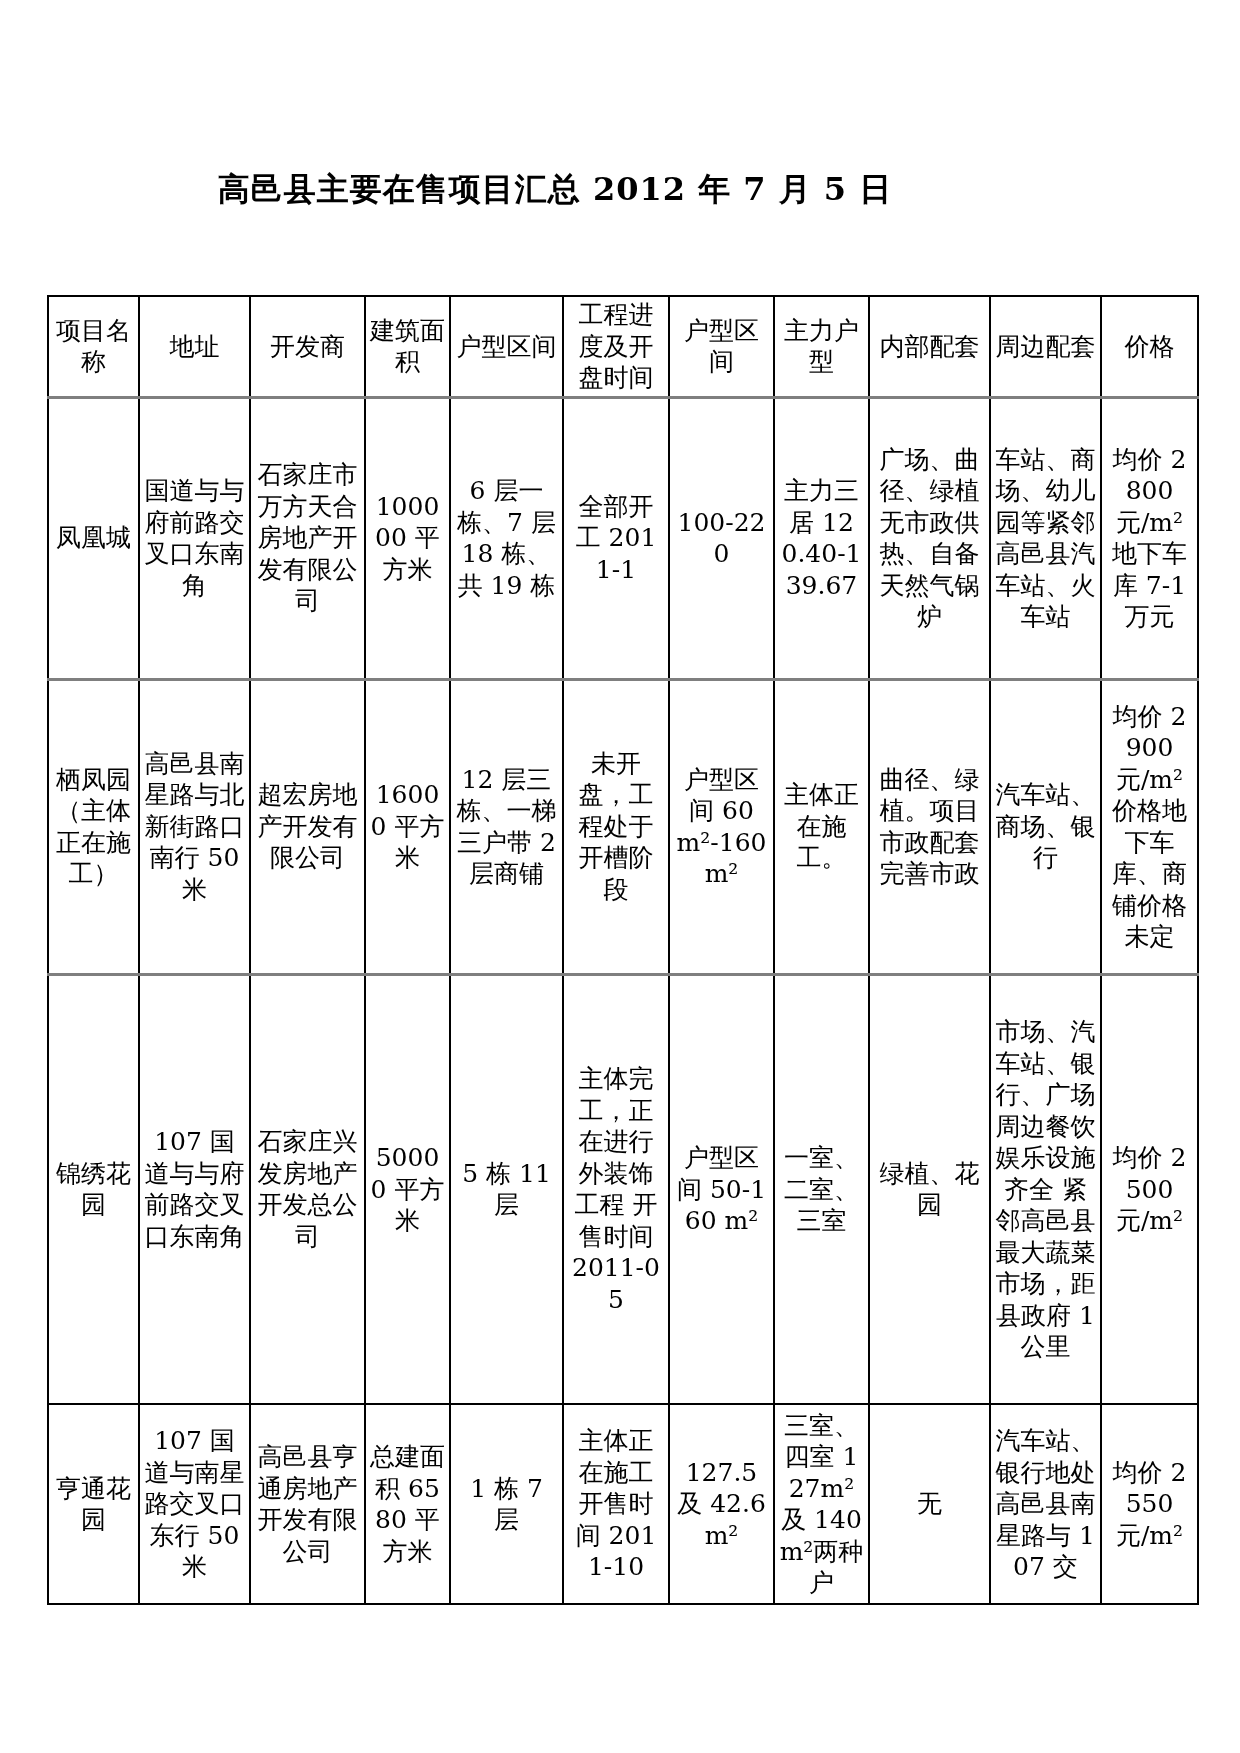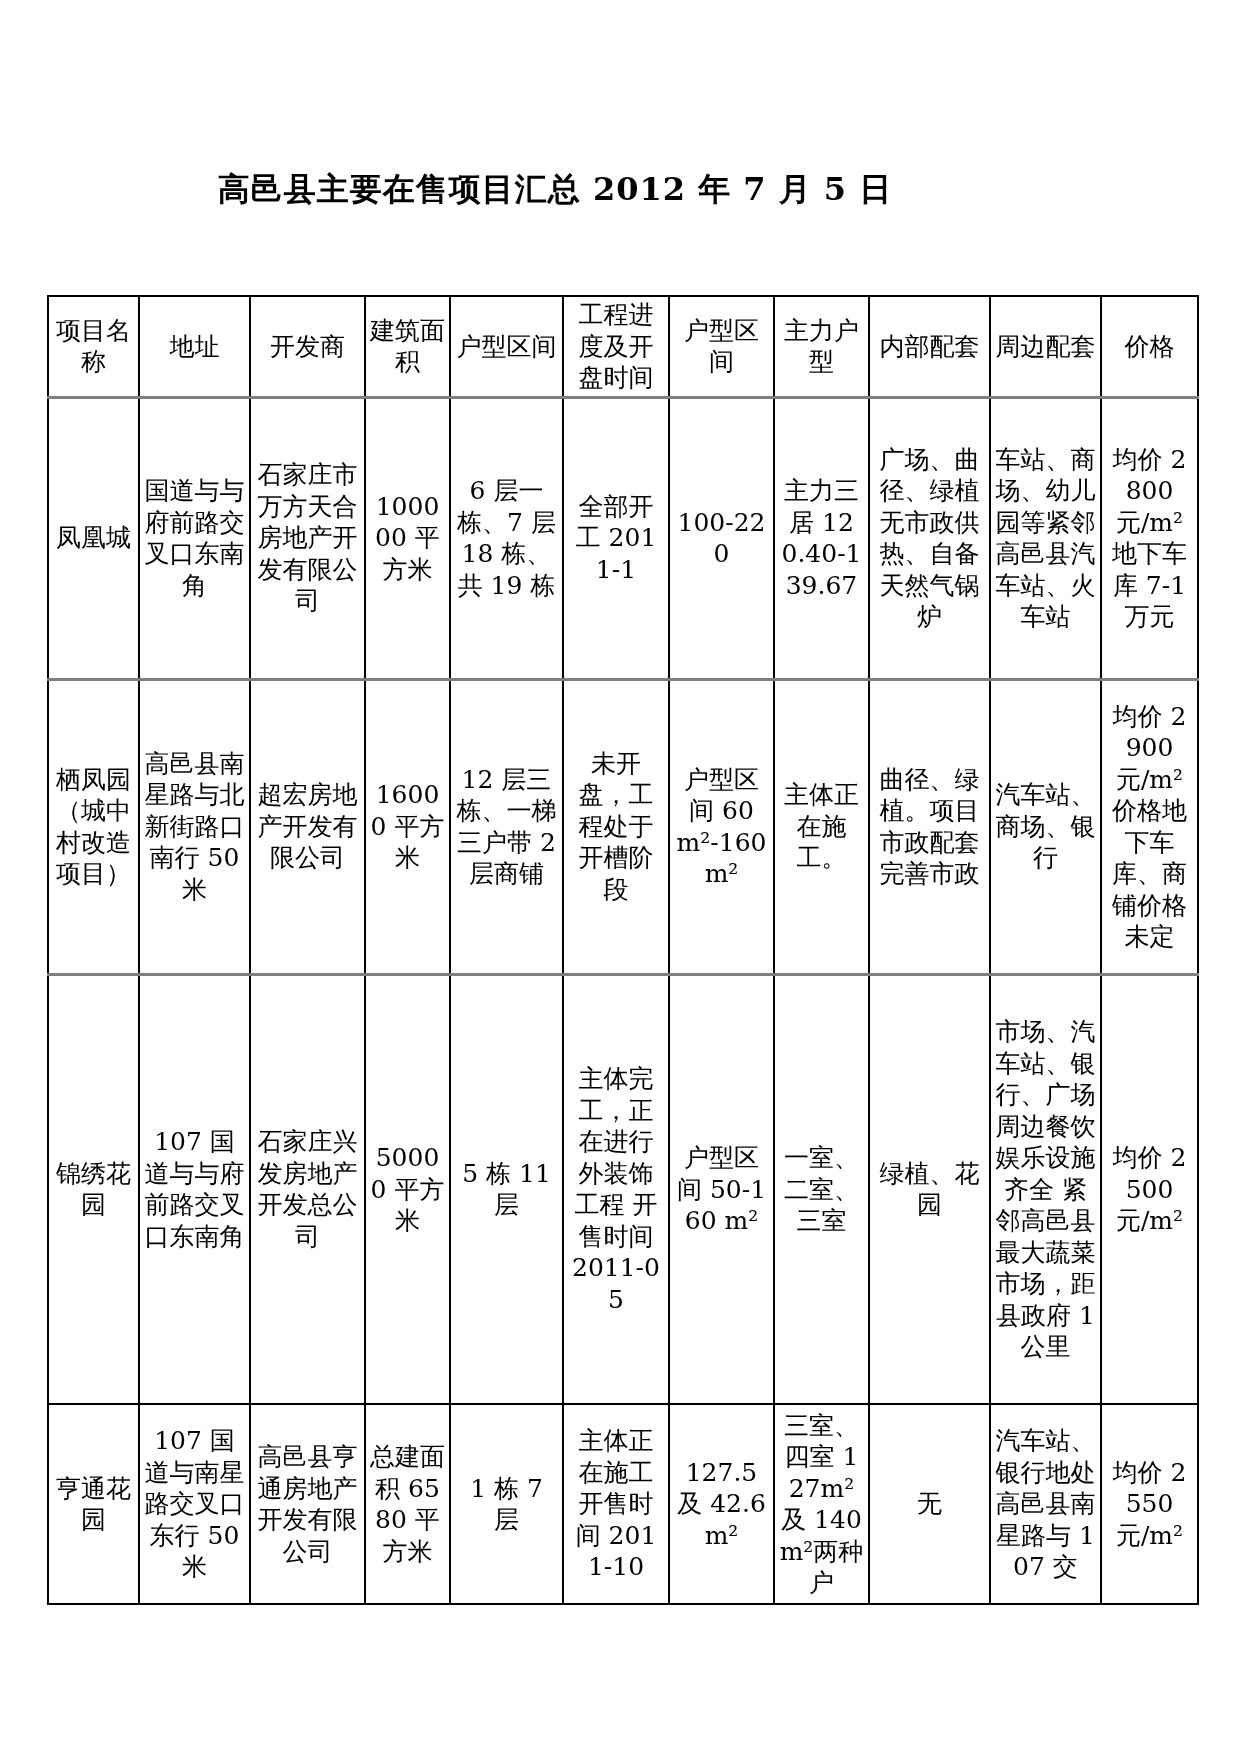--- a/index.html
+++ b/index.html
@@ -107,21 +107,21 @@
       <td>100000 平方米</td>
       <td>6 层一栋、7 层 18 栋、共 19 栋</td>
       <td>全部开工 2011-1</td>
       <td>100-220</td>
       <td>主力三居 120.40-139.67</td>
       <td>广场、曲径、绿植 无市政供热、自备天然气锅炉</td>
       <td>车站、商场、幼儿园等紧邻高邑县汽车站、火车站</td>
       <td>均价 2800 元/m² 地下车库 7-1 万元</td>
     </tr>
     <tr class="gsep">
-      <td>栖凤园（城中村改造项目）</td>
+      <td>栖凤园（主体正在施工）</td>
       <td>高邑县南星路与北新街路口南行 50 米</td>
       <td>超宏房地产开发有限公司</td>
       <td>16000 平方米</td>
       <td>12 层三栋、一梯三户带 2 层商铺</td>
       <td>未开盘，工程处于开槽阶段</td>
       <td>户型区间 60 m²-160 m²</td>
       <td>主体正在施工。</td>
       <td>曲径、绿植。项目市政配套 完善市政</td>
       <td>汽车站、商场、银行</td>
       <td>均价 2900 元/m² 价格地下车库、商铺价格未定</td>

